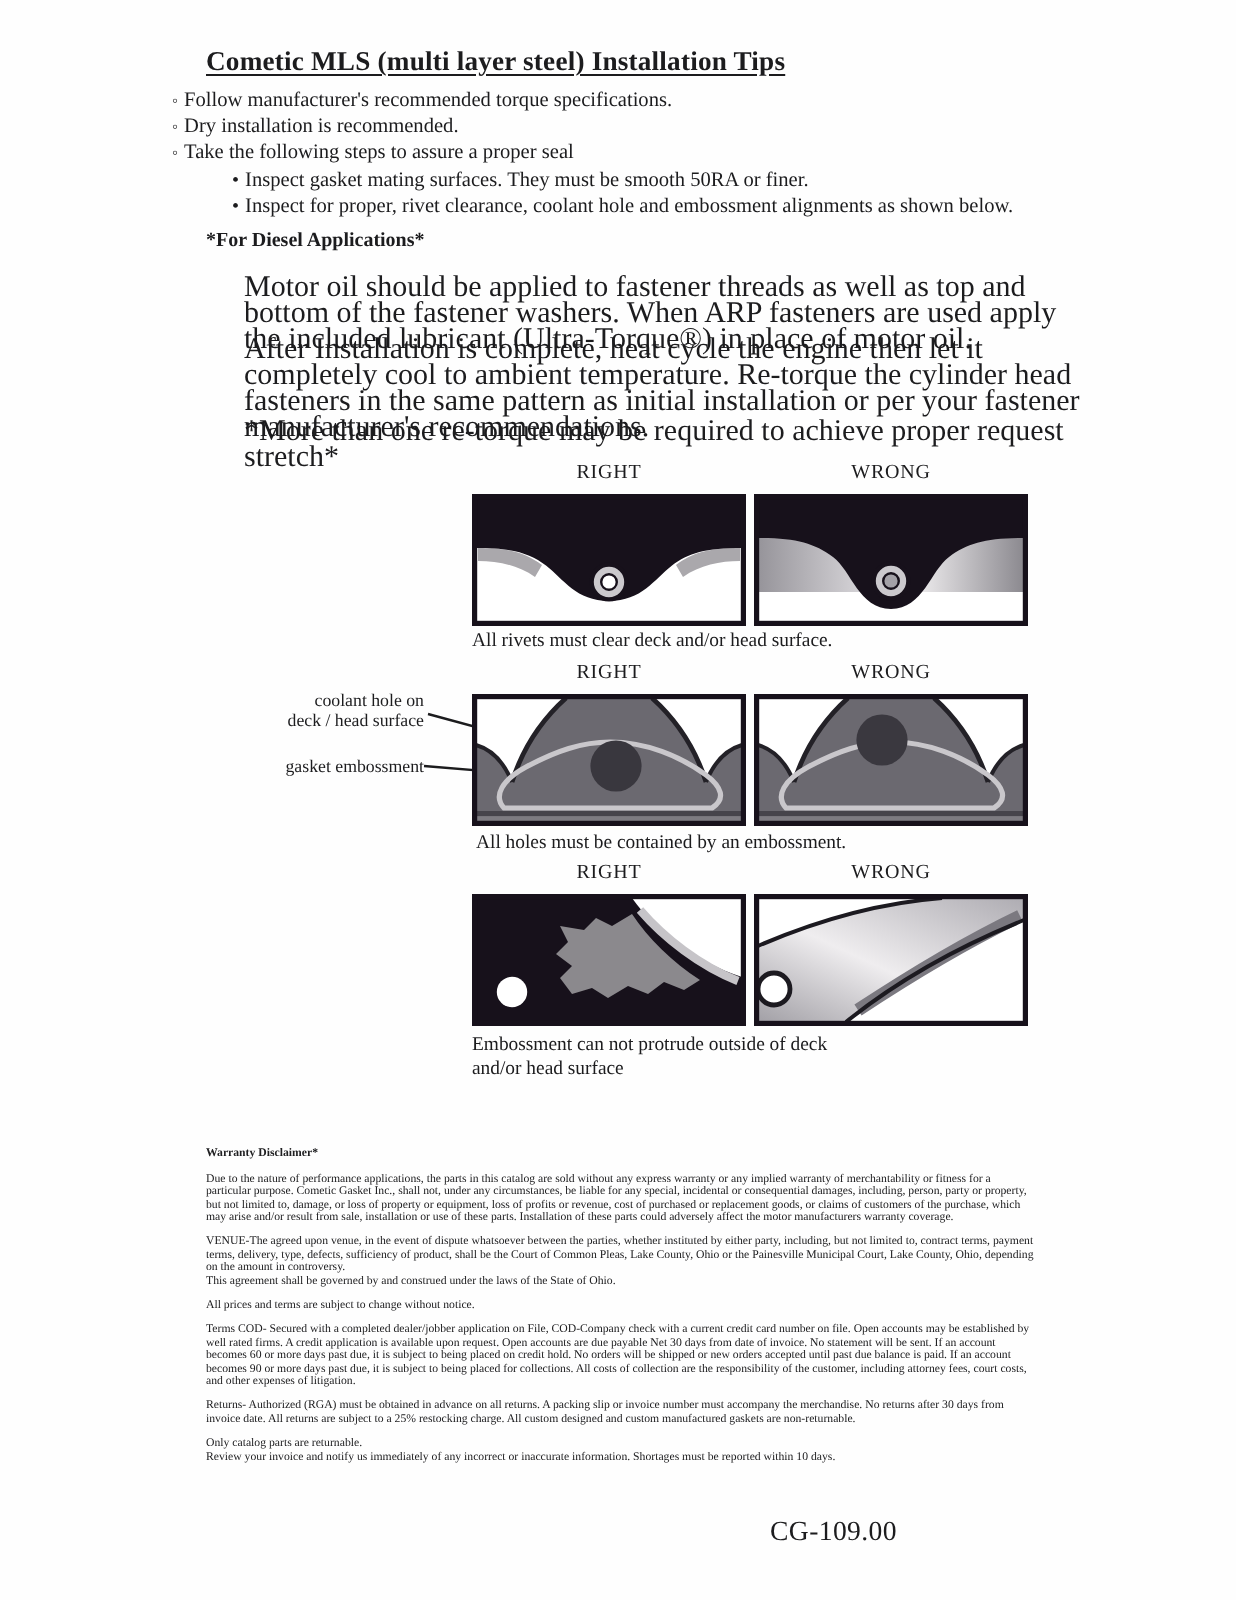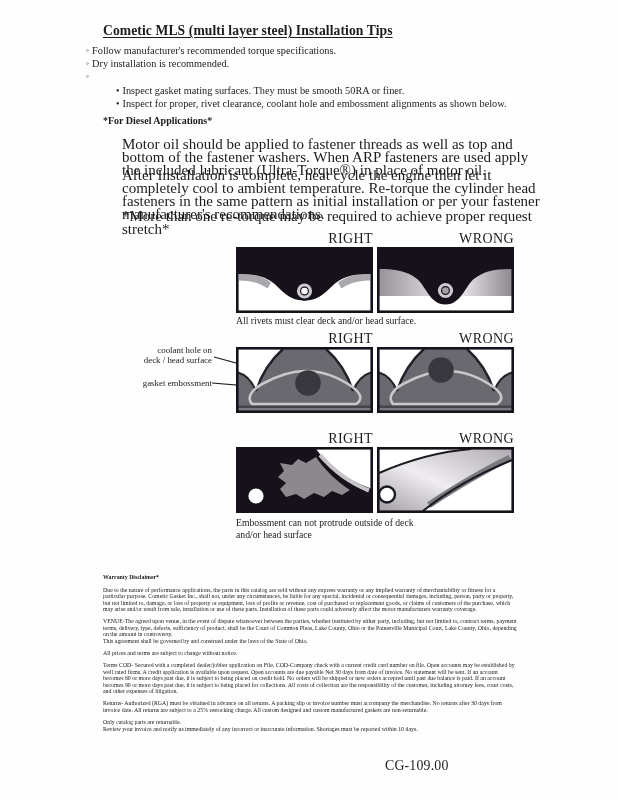--- a/index.html
+++ b/index.html
@@ -10,21 +10,21 @@
   .bullets{position:absolute;left:86px;top:44px;font-size:10.3px;line-height:13.2px;}
   .b{display:flex;align-items:flex-start;}
   .m1{font-size:8.5px;margin-right:3px;line-height:13.2px;}
   .sb{display:flex;align-items:flex-start;margin-left:30px;}
   .m2{font-size:10px;margin-right:3px;line-height:13.2px;}
   .diesel-h{position:absolute;left:103px;top:115px;margin:0;font-size:10px;font-weight:bold;}
   .para{position:absolute;left:118px;width:424px;margin:4px;font-size:15px;line-height:13px;}
   .p1{top:134px}.p2{top:165px}.p3{top:206px}
   .drow{position:absolute;left:0;width:618px;height:110px;}
   .r1{top:231px}.r2{top:331px}.r3{top:431px}
-  .dlabel{position:absolute;top:0;width:137px;text-align:right;font-size:14px;letter-spacing:0.4px;}
+  .dlabel{position:absolute;top:0;width:137px;text-align:center;font-size:10px;letter-spacing:0.4px;}
   .lr{left:236px}.lw{left:377px}
   .panel{position:absolute;top:16px;display:block;}
   .pr{left:236px}.pw{left:377px}
   .dcaption{position:absolute;font-size:9.7px;line-height:11.5px;white-space:pre-line;}
   .c1{left:236px;top:84px;width:290px;}
   .c2{left:238px;top:85px;width:290px;}
   .c3{left:236px;top:86px;width:250px;}
   .ann{position:absolute;right:406px;text-align:right;font-size:8.9px;line-height:10.3px;white-space:pre-line;}
   .a1{top:14px}.a2{top:47px}
   .leader{position:absolute;left:0;top:0;pointer-events:none;}
@@ -44,20 +44,21 @@
     <div class="b">
       <span class="m1">◦</span>
       <span>Follow manufacturer's recommended torque specifications.</span>
       </div>
     <div class="b">
       <span class="m1">◦</span>
       <span>Dry installation is recommended.</span>
       </div>
     <div class="b">
       <span class="m1">◦</span>
+      <span>Take the following steps to assure a proper seal</span>
       </div>
     <div class="sb">
       <span class="m2">•</span>
       <span>Inspect gasket mating surfaces.  They must be smooth 50RA or finer.</span>
       </div>
     <div class="sb">
       <span class="m2">•</span>
       <span>Inspect for proper, rivet clearance, coolant hole and embossment alignments as shown below.</span>
       </div>
   </div>
@@ -129,20 +130,21 @@
       <path d="M2 2 H47 C37 11 26 25 20 44 C15.5 33 9 27.5 2 25.5 Z" fill="#ffffff"></path>
       <path d="M135 2 H90 C100 11 111 25 117 44 C121.5 33 128 27.5 135 25.5 Z" fill="#ffffff"></path>
       <path d="M47 2 C37 11 26 25 20 44" fill="none" stroke="#232127" stroke-width="2.4"></path>
       <path d="M2 25.5 C9 27.5 15.5 33 20 44" fill="none" stroke="#232127" stroke-width="2"></path>
       <path d="M90 2 C100 11 111 25 117 44" fill="none" stroke="#232127" stroke-width="2.4"></path>
       <path d="M135 25.5 C128 27.5 121.5 33 117 44" fill="none" stroke="#232127" stroke-width="2"></path>
       <path d="M16 57 C10.5 51 15 43 27 36.5 C42 28.5 55 24 69 24 C87 24 104 31 117 40.5 C125 46.5 127 52.5 120 57 Z" fill="none" stroke="#c9c7cb" stroke-width="2.6"></path>
       <circle cx="64" cy="23" r="12.8" fill="#3a383f"></circle>
       <rect x="1.3" y="1.3" width="134.4" height="63.4" fill="none" stroke="#17111b" stroke-width="2.6"></rect>
     </svg>
+    <div class="dcaption c2">All holes must be contained by an embossment.</div>
   </div>
 
   <div class="drow r3">
     <div class="dlabel lr">RIGHT</div>
     <div class="dlabel lw">WRONG</div>
     <svg class="panel pr" width="137" height="66" viewBox="0 0 137 66">
       <rect x="1.3" y="1.3" width="134.4" height="63.4" fill="#ffffff"></rect>
       <path d="M2 2 H80 C92 19 112 34 135 41.5 V64 H2 Z" fill="#17111b"></path>
       <path d="M84 8 C96 22 114 36 133 43.5" fill="none" stroke="#c6c4c8" stroke-width="4.2"></path>
       <path d="M80 10 C88 22 100 34 114 43 L106 48 L96 44 L88 50 L78 46 L68 52 L60 47 L50 50 L44 42 L50 36 L42 30 L48 24 L44 16 L56 18 L62 12 L70 16 Z" fill="#8b898d"></path>

